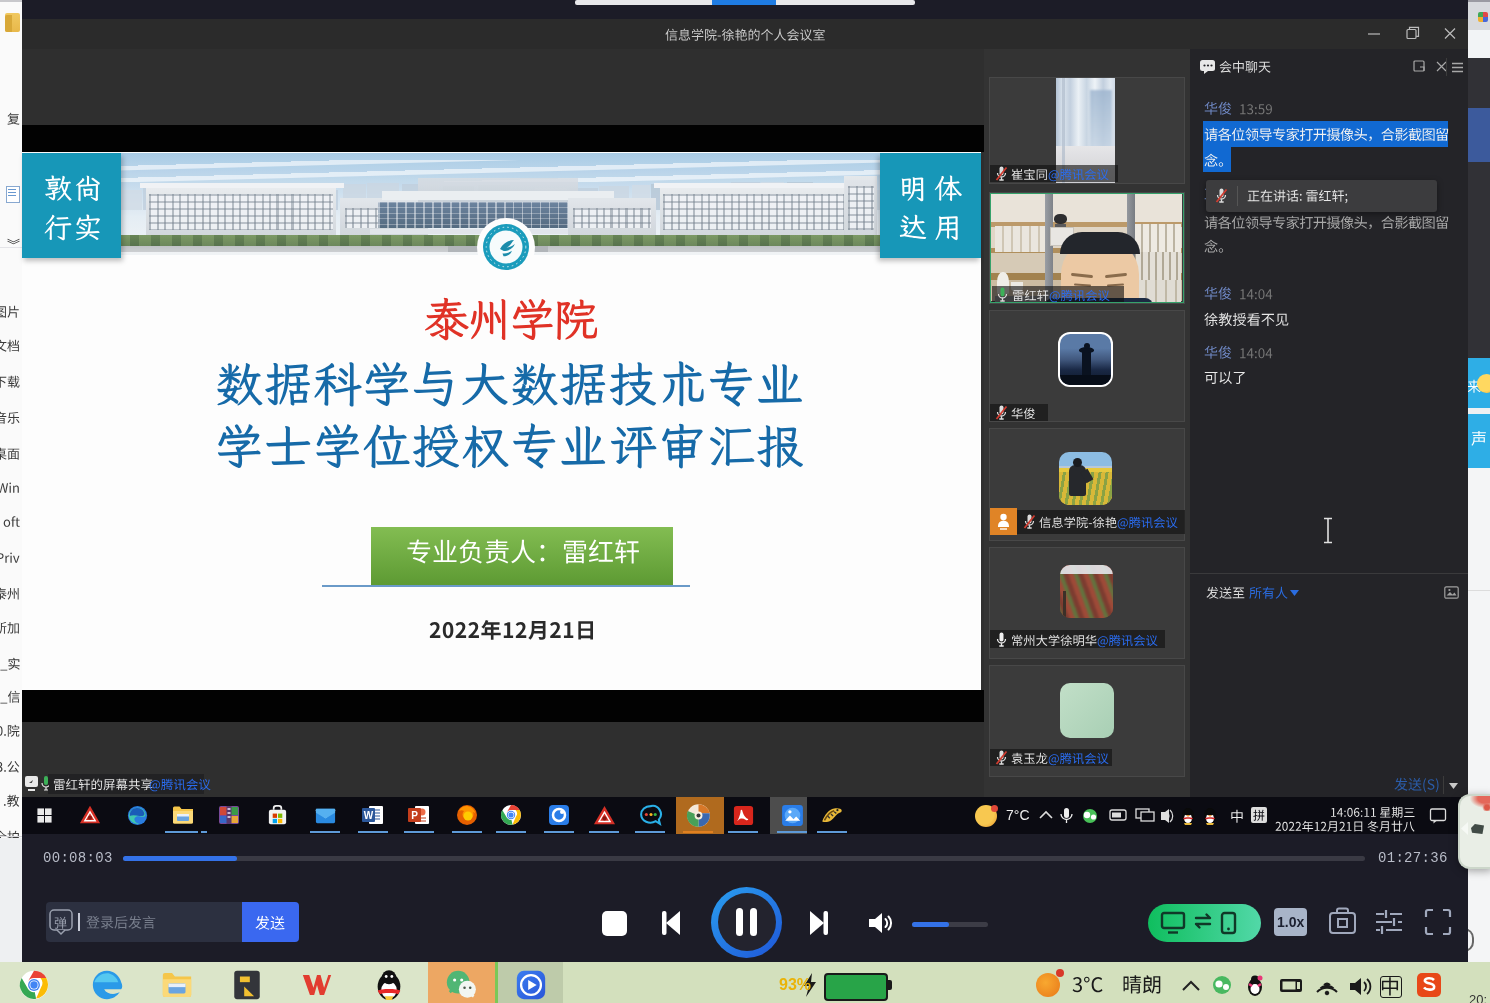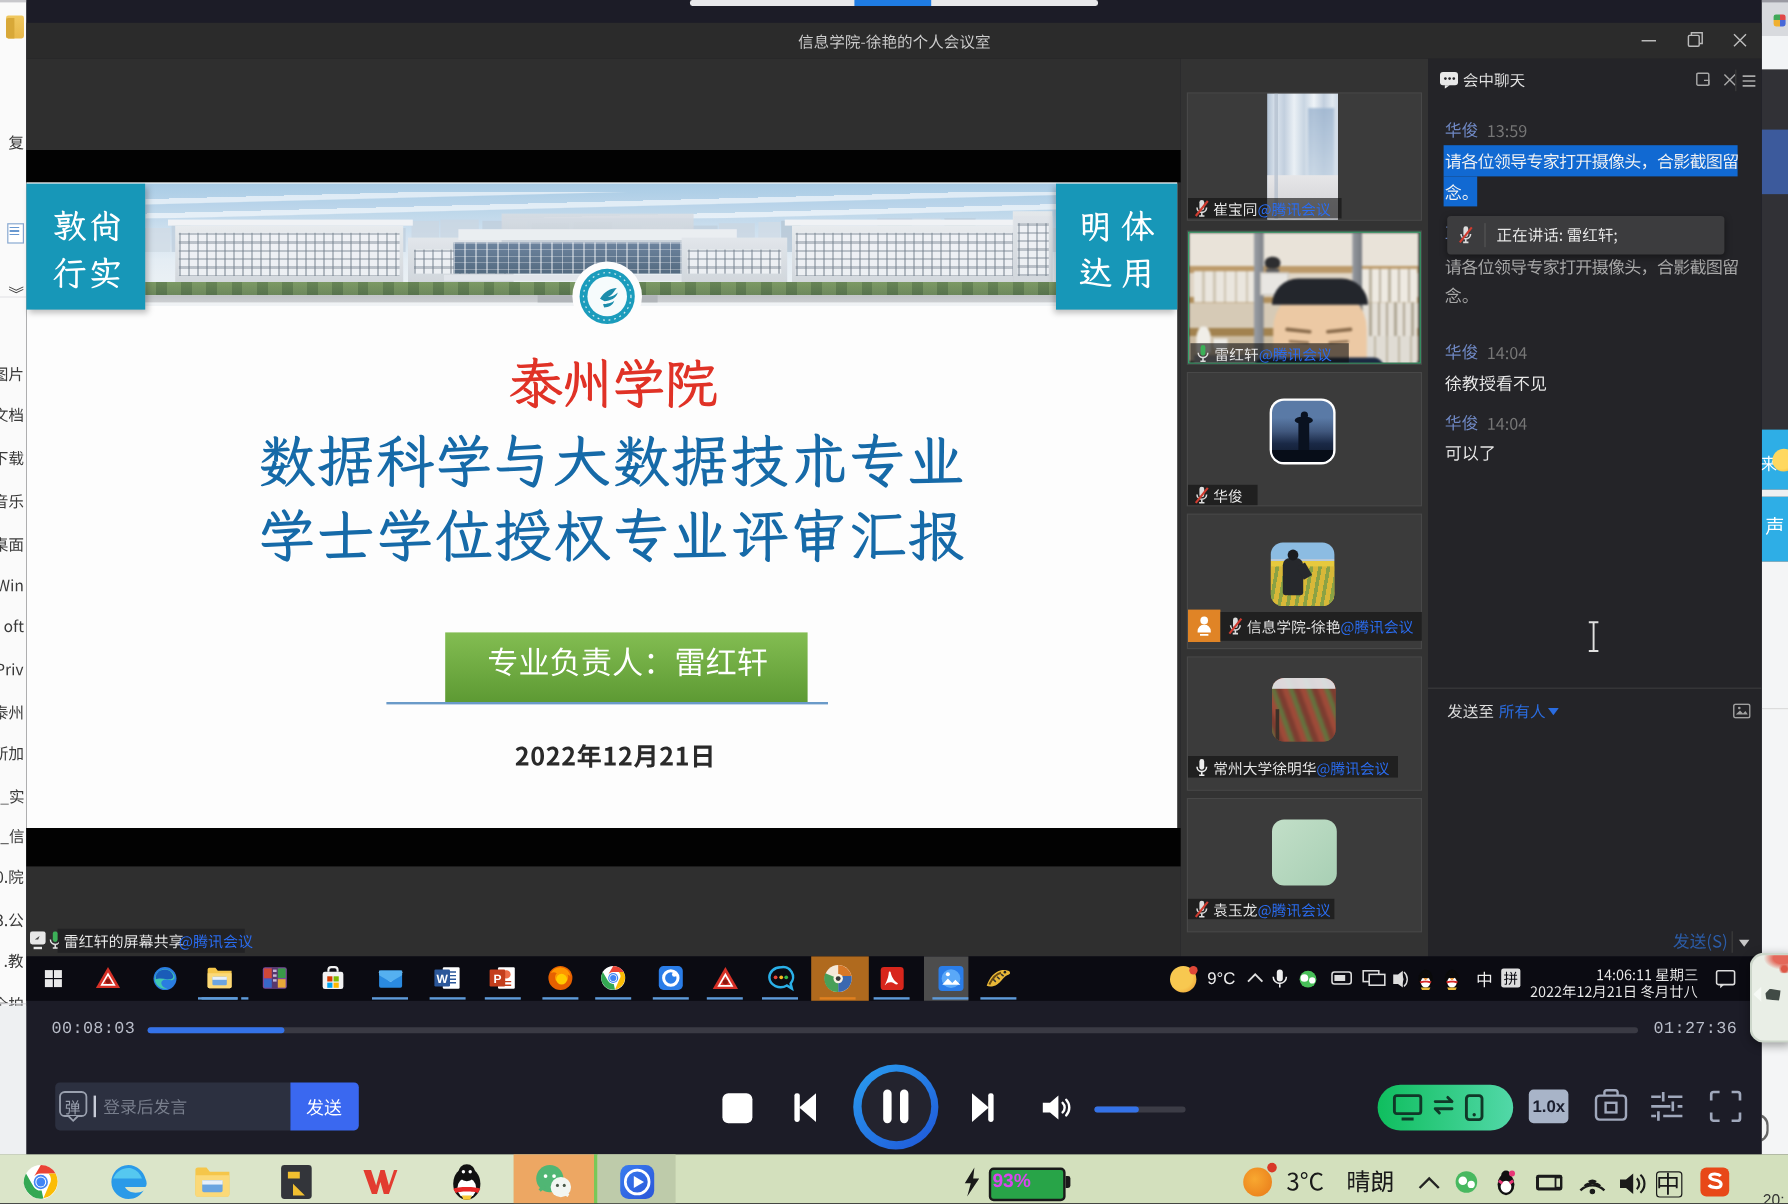--- a/index.html
+++ b/index.html
@@ -1124,21 +1124,21 @@
         <path d="M3 18c2-6 6-11 11-12 3-.6 7 0 7 2 0 1.5-2 1.5-4 3s-3 4-6 6c-2.5 1.7-6 2-8 1z" fill="#e8b838"></path>
         <path d="M5 17c2-4 5-8 9-9" stroke="#6a4a10" stroke-width="1.5" fill="none"></path>
         <circle cx="17" cy="7.5" r="1" fill="#222"></circle>
         <path d="M8 13l2 2M11 11l2 2M14 9l2 1.5" stroke="#333" stroke-width="1.2"></path>
       </svg></div>
     <div style="position:absolute;left:817.0px;top:830.5px;width:30.0px;height:2.5px;background:#5e9ad8"></div>
     <div style="position:absolute;left:165.0px;top:830.5px;width:33.0px;height:2.5px;background:#5e9ad8"></div>
     <div style="position:absolute;left:201.0px;top:830.5px;width:6.0px;height:2.5px;background:#5e9ad8"></div>
     <div style="position:absolute;left:975px;top:805px;width:22px;height:22px;border-radius:50%;background:radial-gradient(circle at 38% 40%,#f8c850 55%,#e89028)"></div>
     <div style="position:absolute;left:991px;top:805px;width:7px;height:7px;border-radius:50%;background:#e04838"></div>
-    <div style="position:absolute;left:1006px;top:807px;font:14px 'Liberation Sans';color:#eee">9°C</div>
+    <div style="position:absolute;left:1006px;top:807px;font:14px 'Liberation Sans';color:#eee">7°C</div>
     <svg style="position:absolute;left:1038px;top:806px" width="230" height="20" viewBox="0 0 230 20">
       <path d="M2 12l6-6 6 6" stroke="#ddd" stroke-width="1.6" fill="none"></path>
       <rect x="26" y="2" width="5" height="10" rx="2.5" fill="#eee"></rect>
       <path d="M23 8a5.5 5.5 0 0011 0M28.5 13.5V17" stroke="#eee" stroke-width="1.3" fill="none"></path>
       <circle cx="52" cy="10" r="7" fill="#48c058"></circle>
       <circle cx="49" cy="9" r="3.2" fill="#fff"></circle>
       <circle cx="55.5" cy="11" r="2.6" fill="#fff"></circle>
       <rect x="72" y="4" width="16" height="10" rx="2" fill="none" stroke="#ddd" stroke-width="1.3"></rect>
       <rect x="74" y="6.5" width="9" height="5" fill="#ddd"></rect>
       <rect x="98" y="3" width="13" height="9" fill="none" stroke="#ddd" stroke-width="1.3"></rect>
@@ -1363,21 +1363,21 @@
           <stop offset="0" stop-color="#3a7df0"></stop>
           <stop offset="1" stop-color="#2a55d8"></stop>
         </linearGradient>
       </defs>
     </svg>
     <svg style="position:absolute;left:800px;top:972px" width="20" height="26" viewBox="0 0 20 26">
       <path d="M12 1L4 14h5l-3 11 10-15h-5z" fill="#1a1a1a"></path>
     </svg>
     <div style="position:absolute;left:824px;top:973px;width:60px;height:24px;border:2px solid #1a1a1a;border-radius:4px;background:#28a448"></div>
     <div style="position:absolute;left:888px;top:980px;width:4px;height:10px;background:#1a1a1a;border-radius:0 2px 2px 0"></div>
-    <div style="position:absolute;left:827px;top:976px;font:bold 16px 'Liberation Sans';color:#d946ef">93%</div>
+    <div style="position:absolute;left:779px;top:976px;font:bold 16px 'Liberation Sans';color:#eab308">93%</div>
     <div style="position:absolute;left:1036px;top:973px;width:24px;height:24px;border-radius:50%;background:radial-gradient(circle at 40% 40%,#f8a830,#e87818)"></div>
     <div style="position:absolute;left:1056px;top:969px;width:8px;height:8px;border-radius:50%;background:#d83828"></div>
     <svg style="position:absolute;left:1072.0px;top:974.0px;" width="31.3" height="22.4" viewBox="0 0 31.3 22.4">
       <g fill="#1a1a1a" transform="translate(0 18.0) scale(0.02000 -0.02000)">
         <use href="#g34" x="0"></use>
         <use href="#g173" x="555"></use>
         <use href="#g174" x="925"></use>
       </g>
     </svg>
     <svg style="position:absolute;left:1122.0px;top:974.0px;" width="40.0" height="22.4" viewBox="0 0 40.0 22.4">

